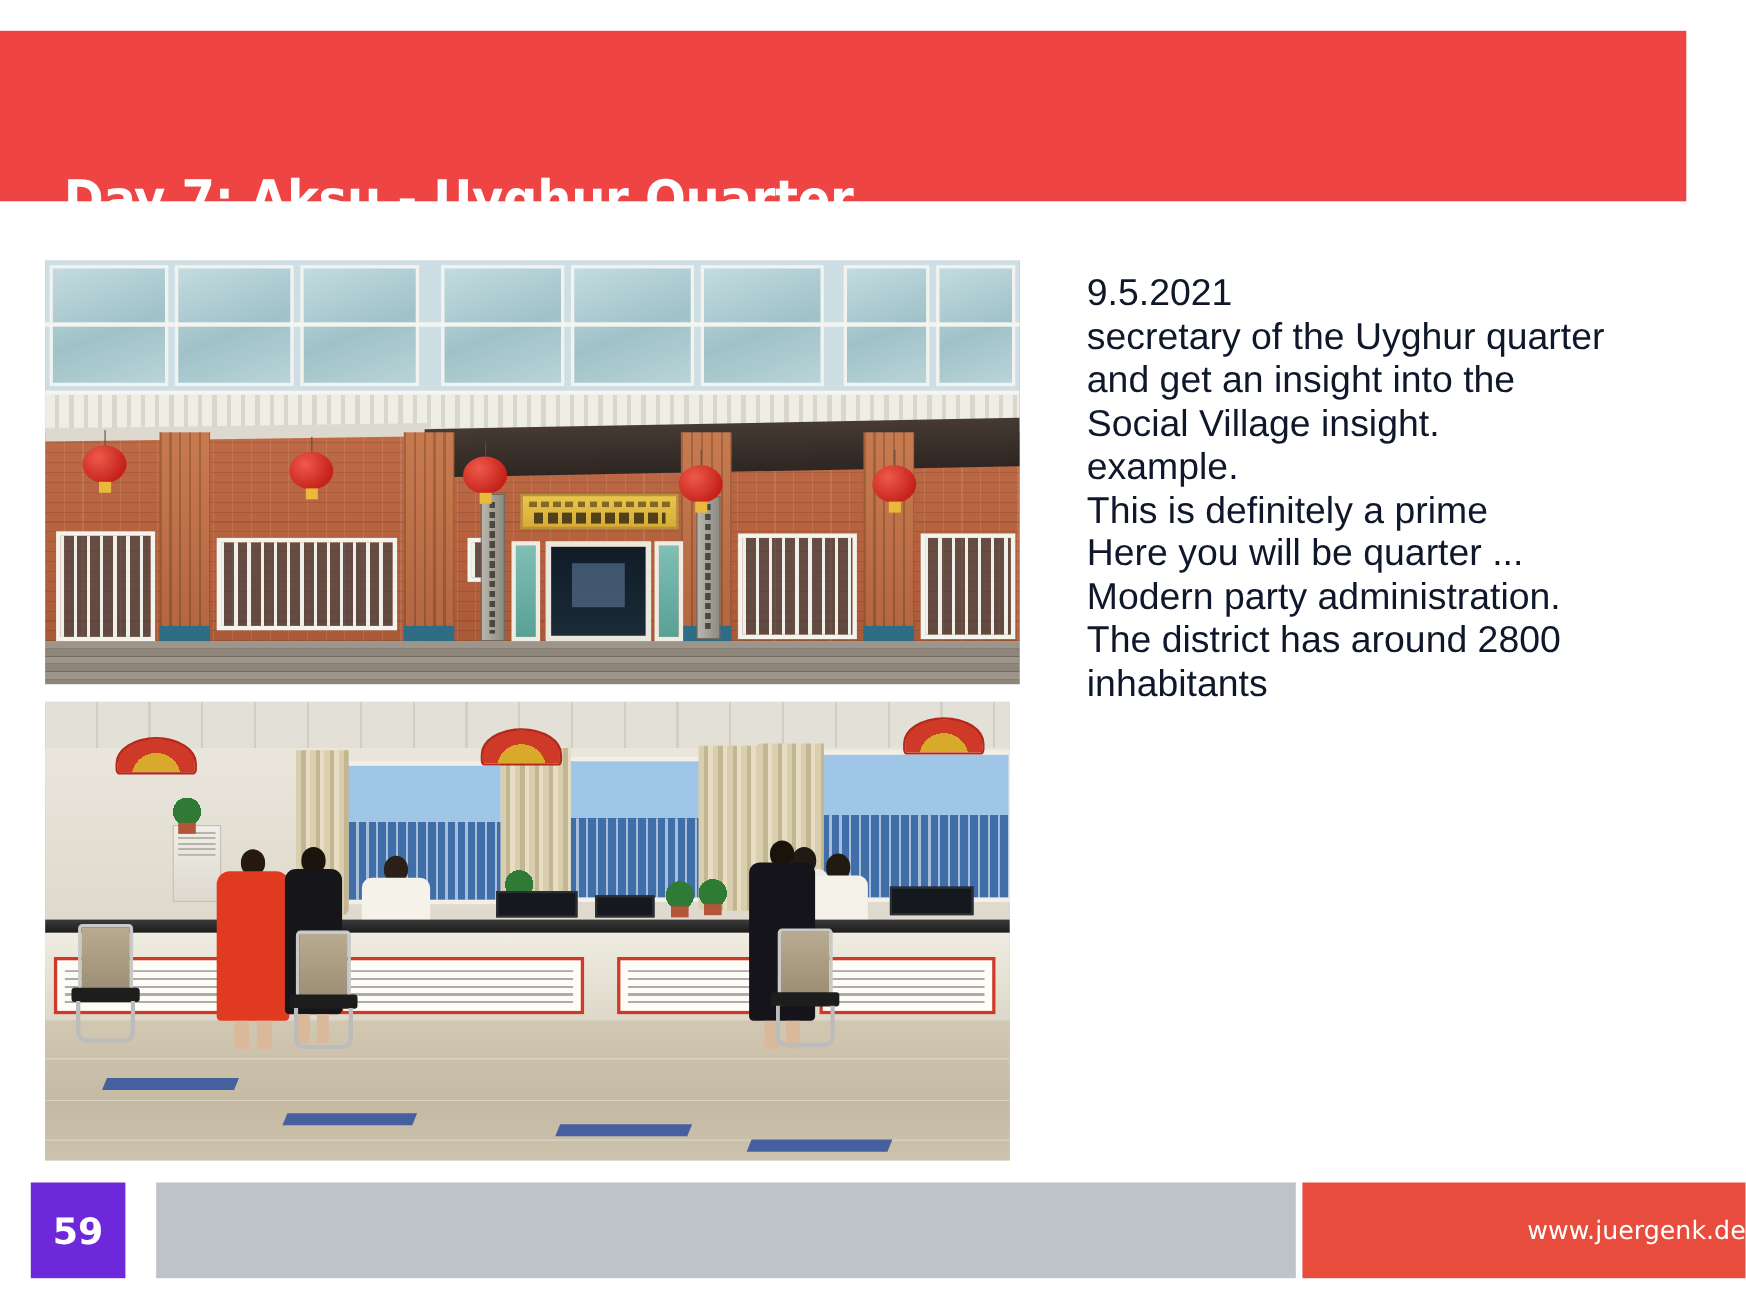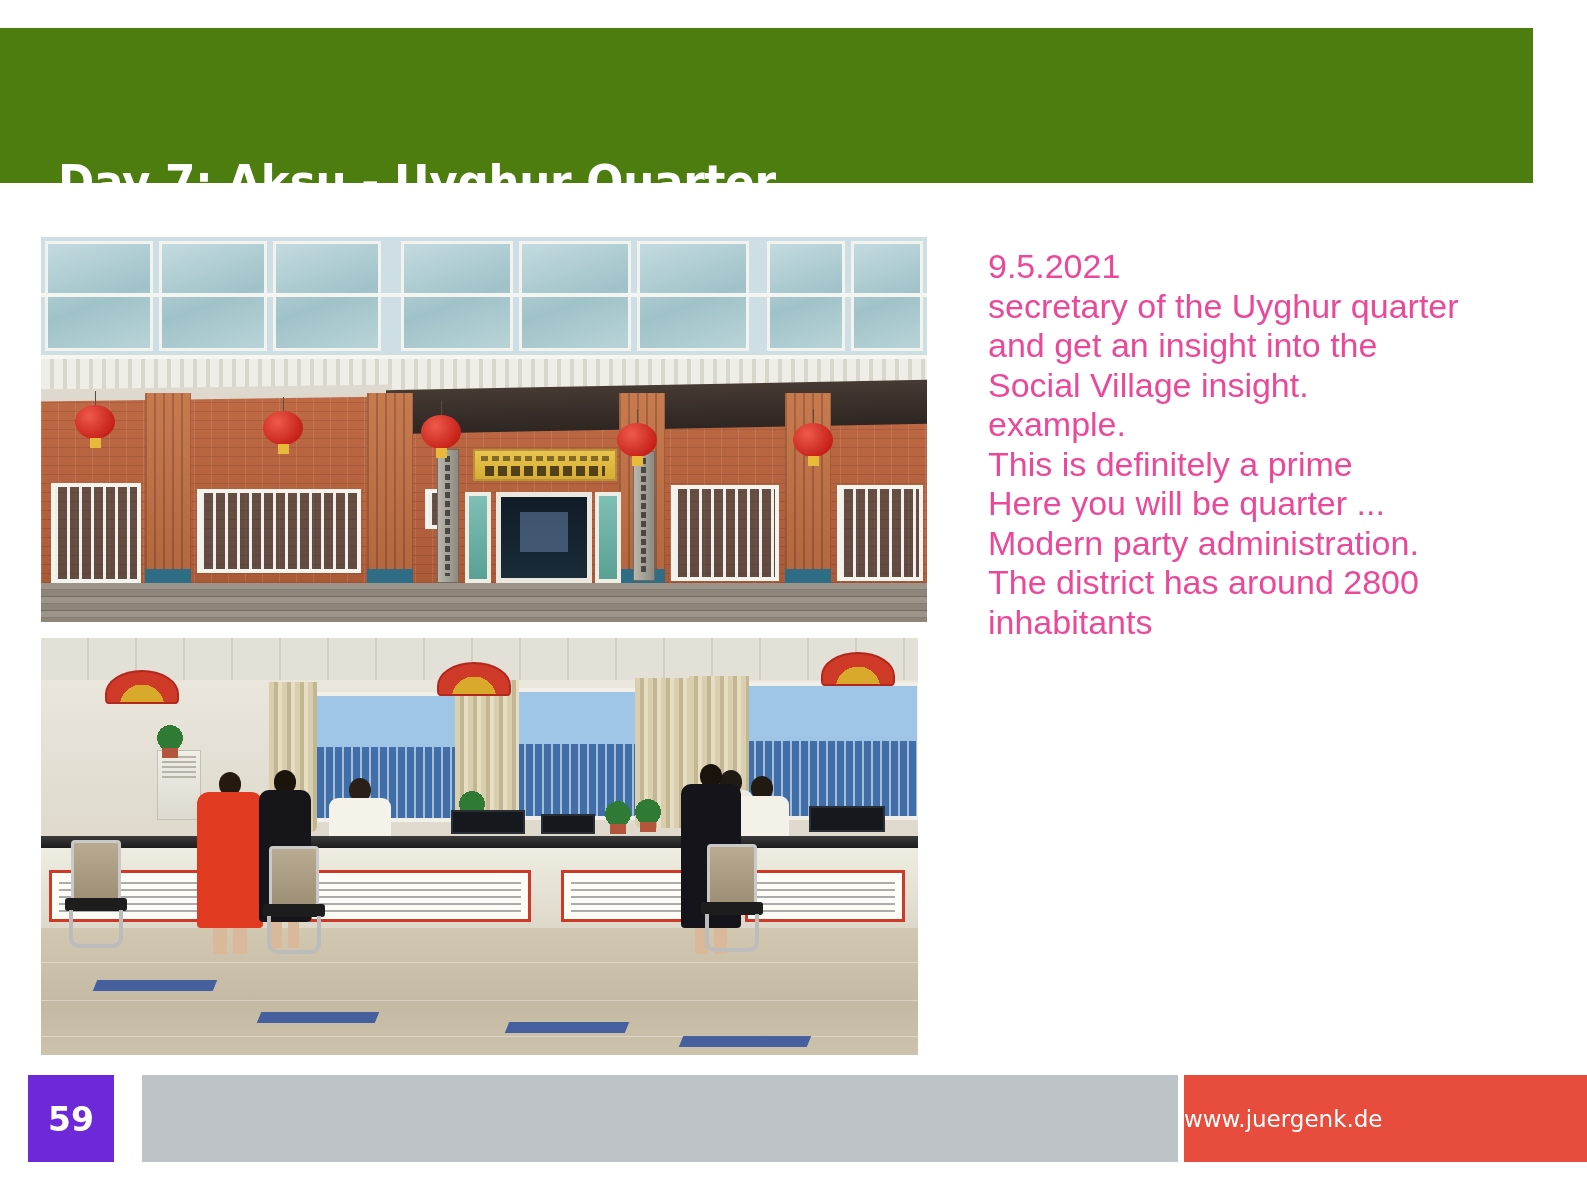--- a/index.html
+++ b/index.html
@@ -15,21 +15,21 @@
     font-family: "Liberation Sans", sans-serif;
   }
 
   
   #header-bar {
     position: absolute;
     left: 0;
     top: 28px;
     width: 1533px;
     height: 155px;
-    background: #4d7c0f;
+    background: #ef4444;
   }
   #slide-title {
     position: absolute;
     left: 58px;
     top: 126px;
     font-size: 47px;
     font-weight: bold;
     color: #ffffff;
     letter-spacing: -0.3px;
     white-space: nowrap;
@@ -352,21 +352,21 @@
   }
 
   
   #body-text {
     position: absolute;
     left: 988px;
     top: 247px;
     width: 520px;
     font-size: 34px;
     line-height: 39.5px;
-    color: #ec4899;
+    color: #0f172a;
     font-family: "Liberation Sans", sans-serif;
   }
   #body-text .line { white-space: pre; }
 
   
   #footer-page-box {
     position: absolute;
     left: 28px; top: 1075px;
     width: 86px; height: 87px;
     background: #6d28d9;
@@ -390,21 +390,21 @@
   #footer-url-box {
     position: absolute;
     left: 1184px; top: 1075px;
     width: 403px; height: 87px;
     background: #E74C3C;
   }
   #footer-url {
     position: absolute;
     left: 0; right: 0; top: 50%;
     transform: translateY(-50%);
-    text-align: left;
+    text-align: right;
     color: #ffffff;
     font-size: 23px;
     font-family: "DejaVu Sans", sans-serif;
   }
 </style>
 </head>
 <body>
 
 <div id="header-bar">
   <div id="slide-title">Day 7: Aksu - Uyghur Quarter</div>

